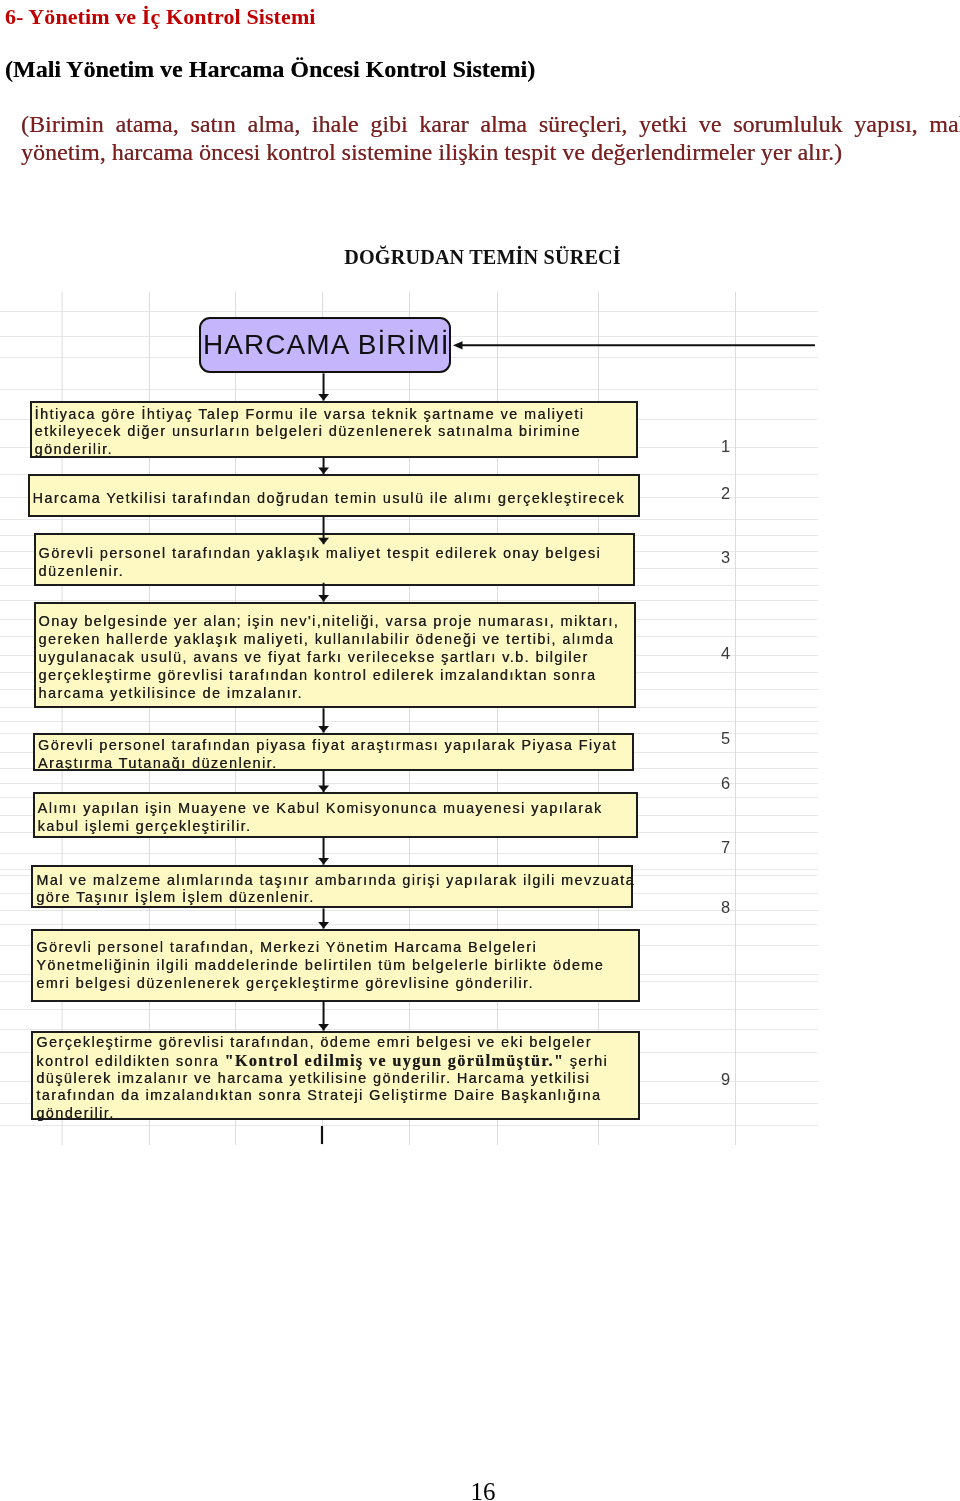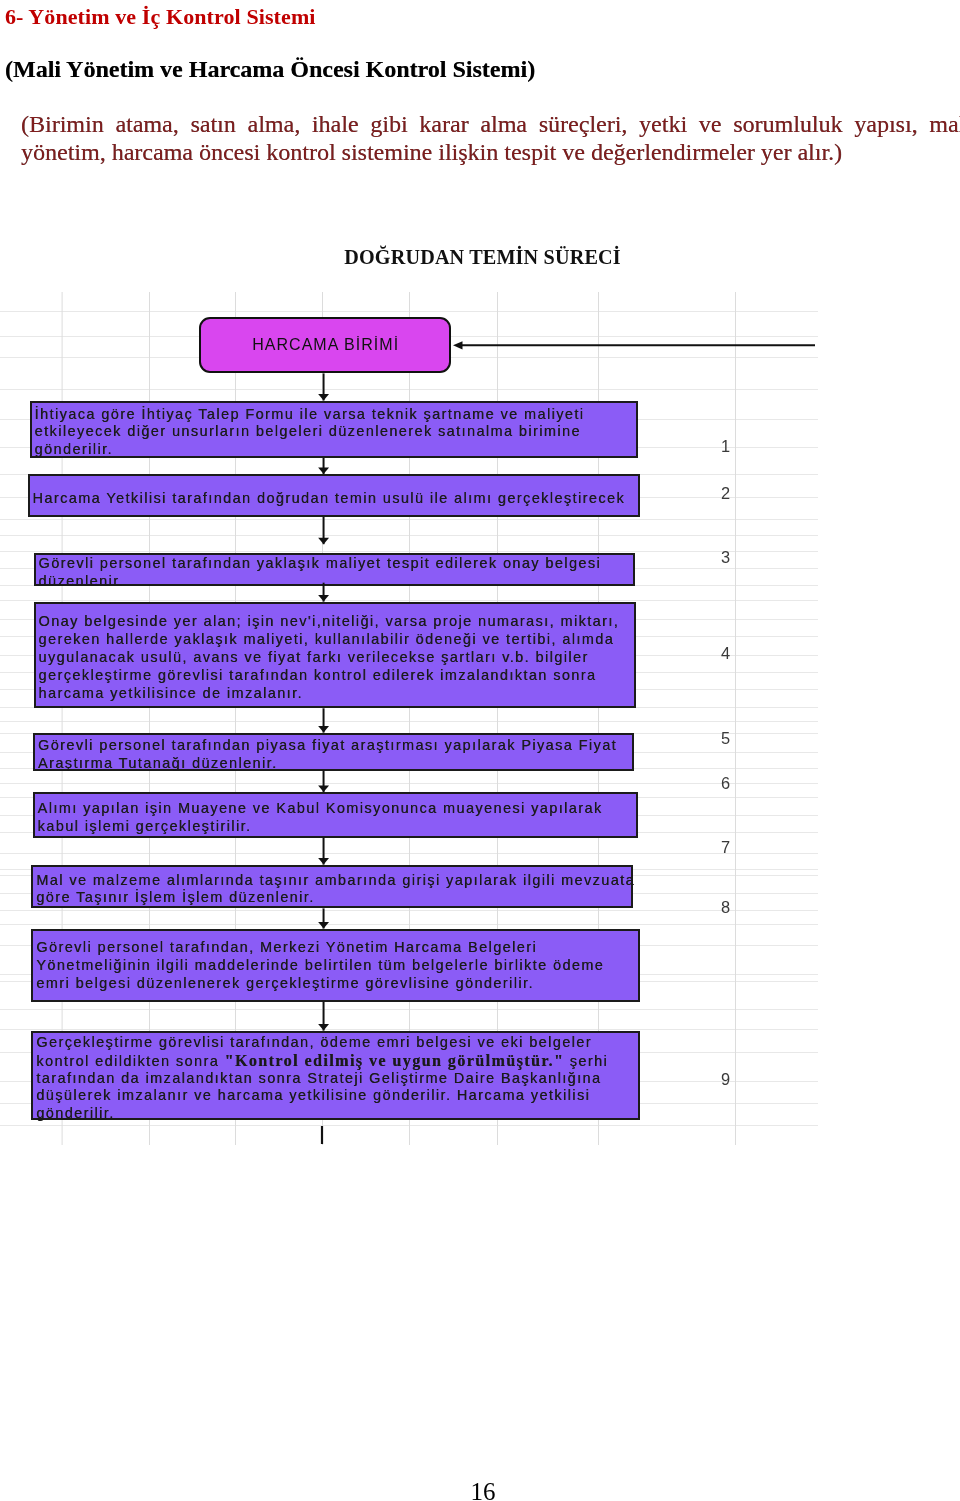--- a/index.html
+++ b/index.html
@@ -10,30 +10,30 @@
   
   .heading{position:absolute;left:5px;top:4px;font-size:22px;font-weight:bold;color:#c00000;font-family:"Liberation Serif",serif;letter-spacing:0.1px;white-space:nowrap;}
   .subtitle{position:absolute;left:5px;top:55px;font-size:24px;color:#000;white-space:nowrap;line-height:28px;text-shadow:0.28px 0 0 rgba(0,0,0,0.6);font-weight:bold;}
   .para{position:absolute;left:21px;top:111px;width:951px;font-size:24px;color:#7f1d1d;text-align:justify;line-height:27.5px;text-shadow:0.28px 0 0 rgba(0,0,0,0.6);}
   .chart-title{position:absolute;left:0;top:246px;width:965px;text-align:center;font-size:20.2px;font-weight:bold;color:#111;letter-spacing:0.15px;}
   .pagenum{position:absolute;left:0;top:1479px;width:966px;text-align:center;font-size:25px;color:#000;line-height:25px;}
 
   
   #sheet{position:absolute;left:0;top:292px;width:818px;height:853px;}
   #sheet svg{display:block;}
-  .box{position:absolute;box-sizing:border-box;border:2px solid #1b1b1b;background:#8b5cf6;
+  .box{position:absolute;box-sizing:border-box;border:2px solid #1b1b1b;background:#fef9c3;
        font-family:"Liberation Sans",sans-serif;font-size:14.4px;color:#1a1a1a;
        padding:0 3px 0 3px;letter-spacing:1.45px;white-space:nowrap;overflow:visible;
        display:flex;flex-direction:column;justify-content:center;}
   .box .ln{line-height:17.8px;height:17.8px;position:relative;top:3px;
            text-shadow:0.35px 0 0 rgba(30,30,30,0.75);}
   .box .qb{font-family:"Liberation Serif",serif;font-weight:bold;font-size:16px;letter-spacing:1.45px;}
-  .rnode{position:absolute;box-sizing:border-box;border:2.2px solid #111;border-radius:11px;background:#d946ef;
-       font-family:"Liberation Sans",sans-serif;font-size:16px;color:#111;letter-spacing:1.04px;
-       display:flex;align-items:center;justify-content:center;text-indent:1.04px;}
+  .rnode{position:absolute;box-sizing:border-box;border:2.2px solid #111;border-radius:11px;background:#c4b5fd;
+       font-family:"Liberation Sans",sans-serif;font-size:28px;color:#111;letter-spacing:1.04px;
+       display:flex;align-items:center;justify-content:flex-end;text-indent:1.04px;}
   .num{position:absolute;font-family:"Liberation Sans",sans-serif;font-size:16.4px;color:#3a3a3a;text-align:right;width:30px;line-height:16.4px;}
 </style>
 </head>
 <body>
 
 <div class="page">
 
   <div class="heading">6- Yönetim ve İç Kontrol Sistemi</div>
   <div class="subtitle">(Mali Yönetim ve Harcama Öncesi Kontrol Sistemi)</div>
   <div class="para">(Birimin atama, satın alma, ihale gibi karar alma süreçleri, yetki ve sorumluluk yapısı, mali yönetim, harcama öncesi kontrol sistemine ilişkin tespit ve değerlendirmeler yer alır.)</div>
@@ -101,21 +101,21 @@
         <div class="box" style="left:29.6px;top:108.5px;width:608px;height:57.5px">
           <div class="ln">İhtiyaca göre İhtiyaç Talep Formu ile varsa teknik şartname ve maliyeti</div>
           <div class="ln">etkileyecek diğer unsurların belgeleri düzenlenerek satınalma birimine</div>
           <div class="ln">gönderilir.</div>
         </div>
         <div class="num" style="left:700px;top:146.1px">1</div>
         <div class="box" style="left:27.5px;top:182px;width:612px;height:43px">
           <div class="ln">Harcama Yetkilisi tarafından doğrudan temin usulü ile alımı gerçekleştirecek</div>
         </div>
         <div class="num" style="left:700px;top:193.29999999999998px">2</div>
-        <div class="box" style="left:33.5px;top:261px;width:601px;height:33px">
+        <div class="box" style="left:33.5px;top:241px;width:601px;height:53px">
           <div class="ln">Görevli personel tarafından yaklaşık maliyet tespit edilerek onay belgesi</div>
           <div class="ln">düzenlenir.</div>
         </div>
         <div class="num" style="left:700px;top:256.5px">3</div>
         <div class="box" style="left:33.5px;top:309.6px;width:602px;height:106.7px">
           <div class="ln">Onay belgesinde yer alan; işin nev'i,niteliği, varsa proje numarası, miktarı,</div>
           <div class="ln">gereken hallerde yaklaşık maliyeti, kullanılabilir ödeneği ve tertibi, alımda</div>
           <div class="ln">uygulanacak usulü, avans ve fiyat farkı  verilecekse şartları v.b. bilgiler</div>
           <div class="ln">gerçekleştirme görevlisi tarafından kontrol edilerek imzalandıktan sonra</div>
           <div class="ln">harcama yetkilisince de imzalanır.</div>
@@ -138,22 +138,22 @@
         <div class="num" style="left:700px;top:547.3000000000001px">7</div>
         <div class="box" style="left:31.3px;top:636.5px;width:608.9px;height:73.4px;justify-content:flex-start;padding-top:5.5px">
           <div class="ln">Görevli personel tarafından, Merkezi Yönetim Harcama Belgeleri</div>
           <div class="ln">Yönetmeliğinin ilgili maddelerinde belirtilen tüm belgelerle birlikte ödeme</div>
           <div class="ln">emri belgesi düzenlenerek gerçekleştirme görevlisine gönderilir.</div>
         </div>
         <div class="num" style="left:700px;top:607.3000000000001px">8</div>
         <div class="box" style="left:31.3px;top:738.5999999999999px;width:608.9px;height:89.8px">
           <div class="ln">Gerçekleştirme görevlisi tarafından, ödeme emri belgesi ve eki belgeler</div>
           <div class="ln">kontrol edildikten sonra <b class="qb">"Kontrol edilmiş ve uygun görülmüştür."</b> şerhi</div>
+          <div class="ln">düşülerek imzalanır ve harcama yetkilisine gönderilir. Harcama yetkilisi</div>
           <div class="ln">tarafından da imzalandıktan sonra Strateji Geliştirme Daire Başkanlığına</div>
-          <div class="ln">düşülerek imzalanır ve harcama yetkilisine gönderilir. Harcama yetkilisi</div>
           <div class="ln">gönderilir.</div>
         </div>
         <div class="num" style="left:700px;top:778.6px">9</div>
       </div>
   <svg width="818" height="853" class="arrows" style="position: absolute; left: 0px; top: 0px; pointer-events: none;">
         <line x1="323.6" y1="81.39999999999998" x2="323.6" y2="108.5" stroke="#111" stroke-width="1.9"></line>
         <path d="M 318.15000000000003 102 L 329.05 102 L 323.6 108.5 Z" fill="#111"></path>
         <line x1="323.6" y1="166" x2="323.6" y2="182" stroke="#111" stroke-width="1.9"></line>
         <path d="M 318.15000000000003 175.5 L 329.05 175.5 L 323.6 182 Z" fill="#111"></path>
         <line x1="323.6" y1="225" x2="323.6" y2="252.20000000000005" stroke="#111" stroke-width="1.9"></line>

